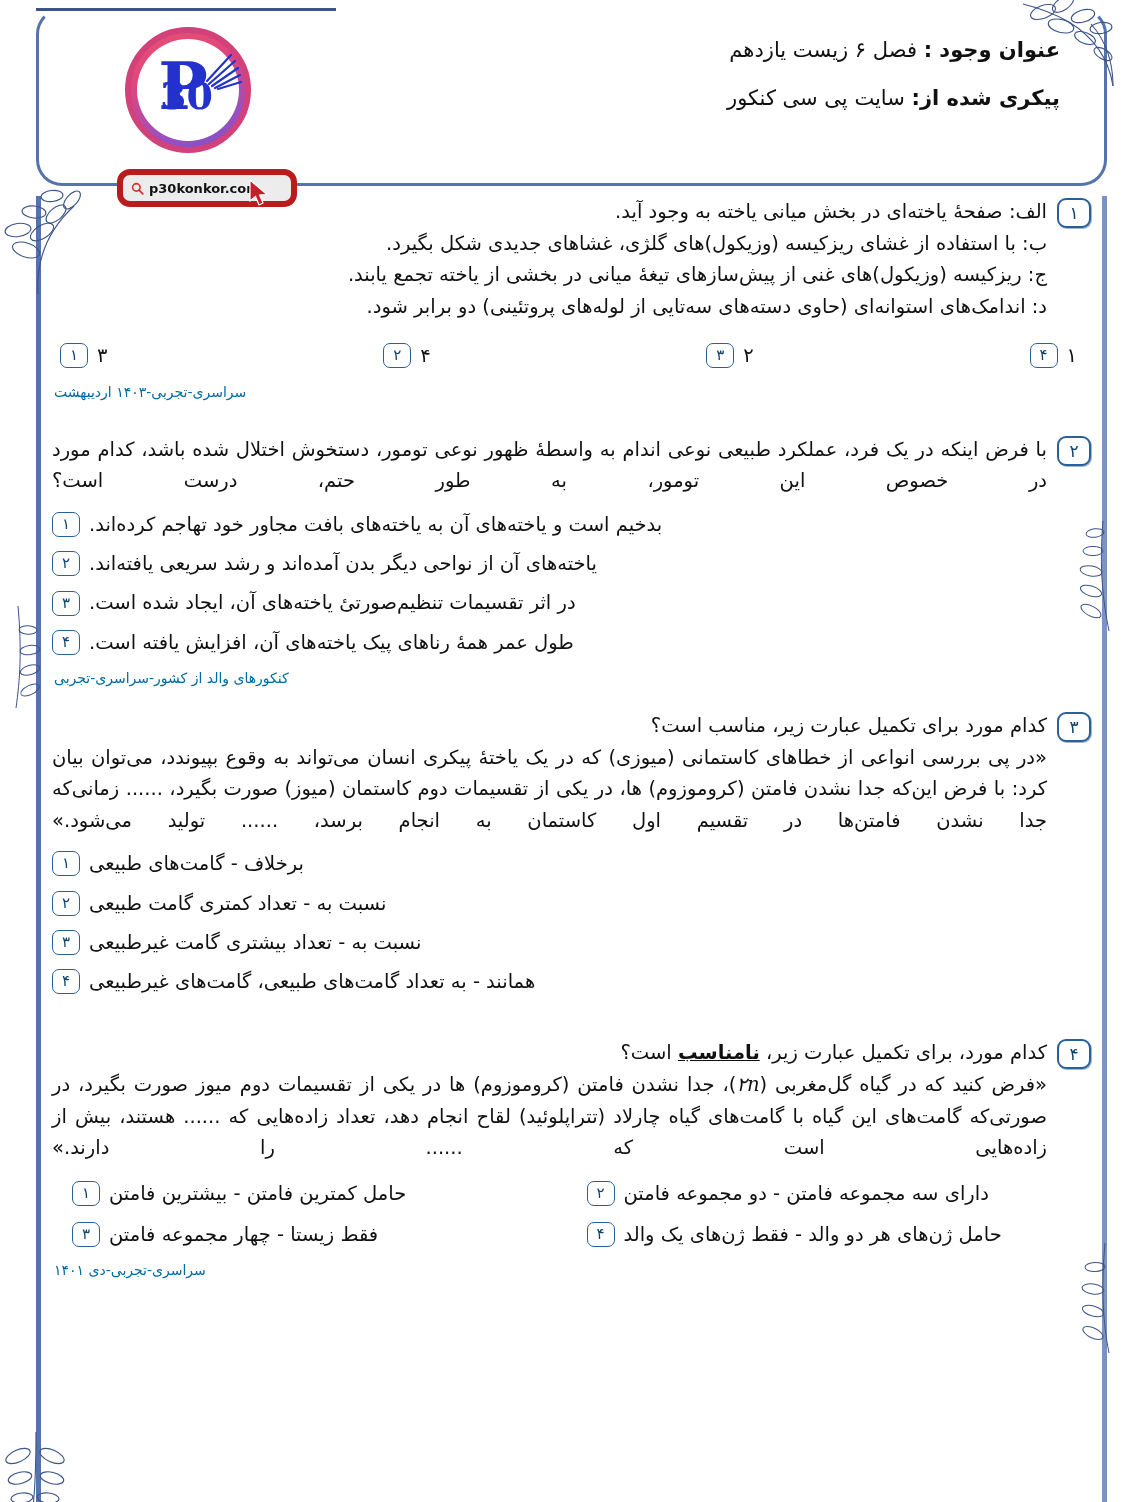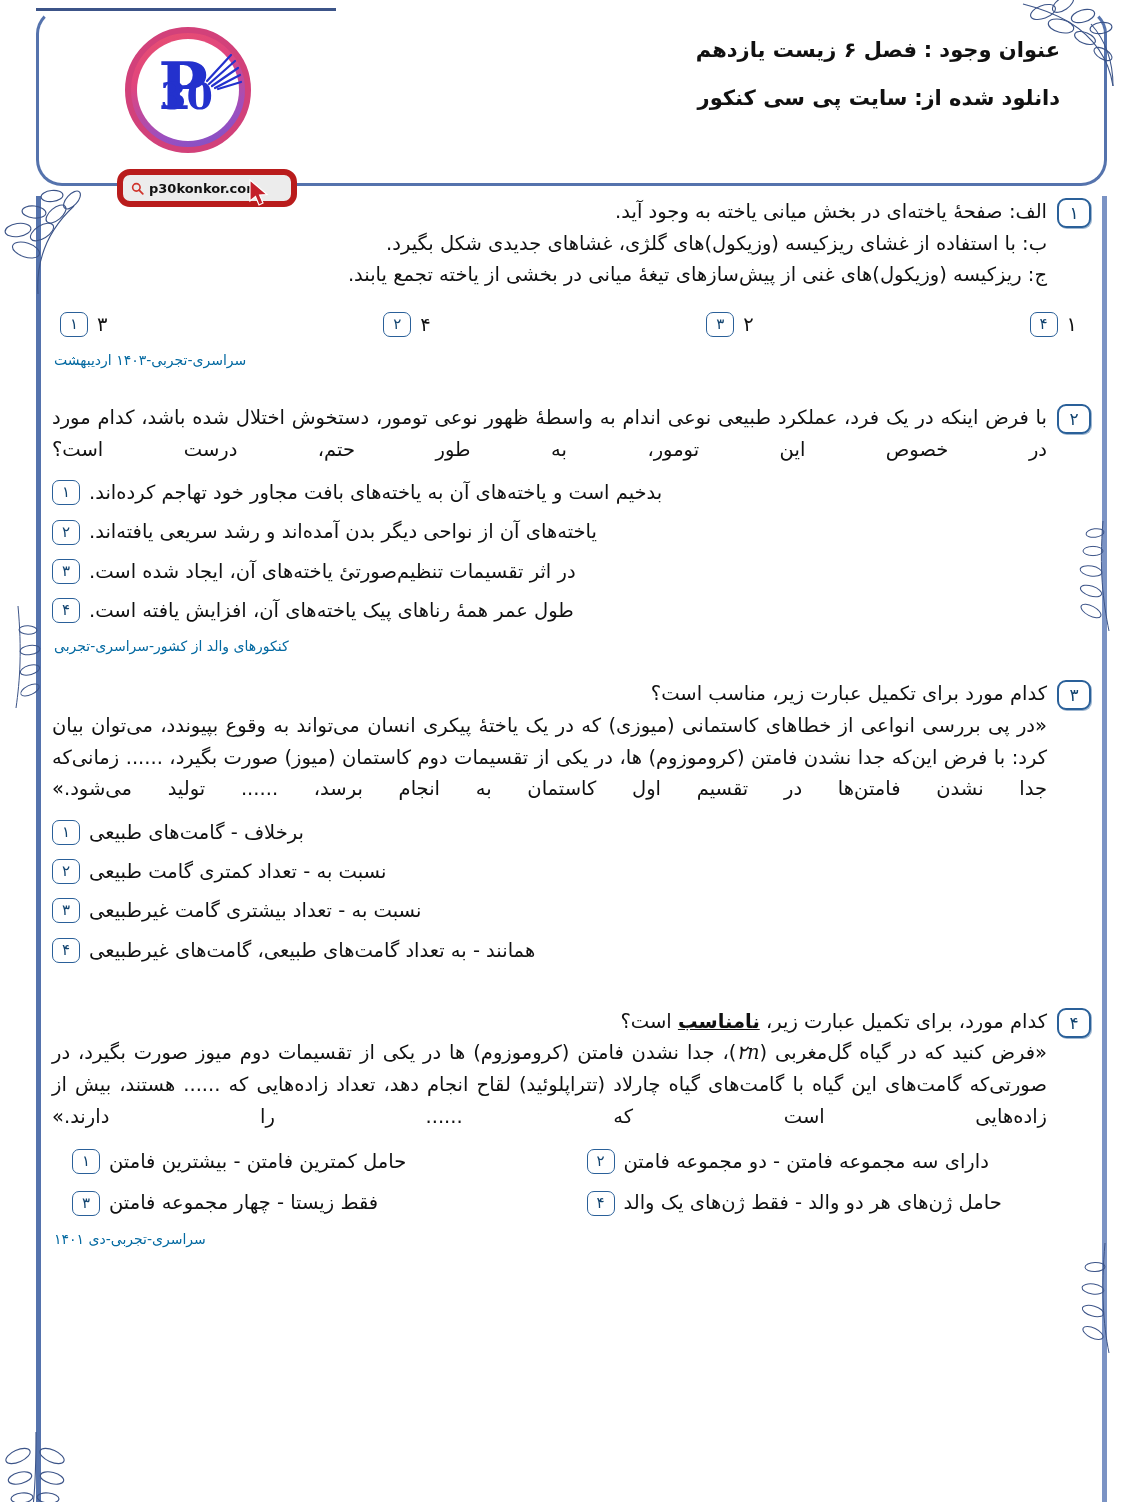--- a/index.html
+++ b/index.html
@@ -151,21 +151,21 @@
     direction: rtl;
   }
   .h-line {
     font-size: 21px;
     line-height: 1.25;
     margin-bottom: 22px;
     white-space: nowrap;
     font-family: "DejaVu Sans", sans-serif;
   }
   .h-line b { font-weight: bold; }
-  .h-line span.val { font-weight: bold; }
+  .h-line span.val { font-weight: normal; }
 
   
   .sprig { position: absolute; pointer-events: none; }
   .sprig svg { display: block; }
   .sprig-tr { right: 18px;  top: -6px; }
   .sprig-lu { left: -4px;   top: 186px; }
   .sprig-rm { right: 18px;  top: 515px; }
   .sprig-lm { left: -2px;   top: 600px; }
   .sprig-rl { right: 18px;  top: 1235px; }
   .sprig-bl { left: 2px;    top: 1430px; }
@@ -329,21 +329,21 @@
           </svg>
         </span>
       </div>
 
       <div class="header-text">
         <div class="h-line">
           <b>عنوان وجود :</b>
           <span class="val">فصل ۶ زیست یازدهم</span>
         </div>
         <div class="h-line">
-          <b>دانلود شده از:</b>
+          <b>پیکری شده از:</b>
           <span class="val">سایت پی سی کنکور</span>
         </div>
       </div>
 
     </div>
   </div>
 
   <span class="sprig sprig-tr">
     <svg width="108" height="96" viewBox="0 0 108 96">
       <g stroke="#3c5488" stroke-width="1.1" fill="none">
@@ -428,20 +428,21 @@
 
   <div class="content">
 
     <div class="q-block">
       <div class="q-row">
         <div class="qnum">۱</div>
         <div class="q-text">
           <span class="line rt">الف: صفحهٔ یاخته‌ای در بخش میانی یاخته به وجود آید.</span>
           <span class="line rt">ب: با استفاده از غشای ریزکیسه (وزیکول)‌های گلژی، غشاهای جدیدی شکل بگیرد.</span>
           <span class="line rt">ج: ریزکیسه (وزیکول)‌های غنی از پیش‌سازهای تیغهٔ میانی در بخشی از یاخته تجمع یابند.</span>
+          <span class="line rt">د: اندامک‌های استوانه‌ای (حاوی دسته‌های سه‌تایی از لوله‌های پروتئینی) دو برابر شود.</span>
         </div>
       </div>
 
       <div class="choices-inline">
         <div class="choice">
           <span class="clabel">۱</span>
           <span class="cbox">۴</span>
         </div>
         <div class="choice">
           <span class="clabel">۲</span>

